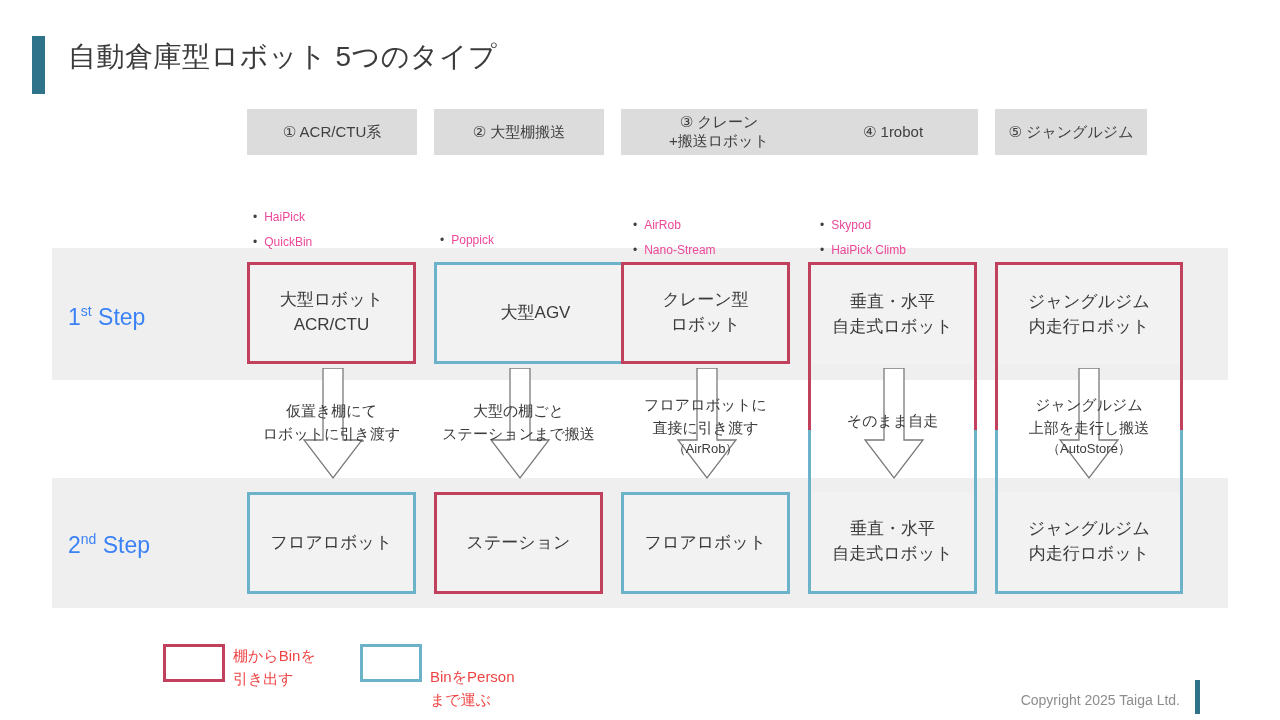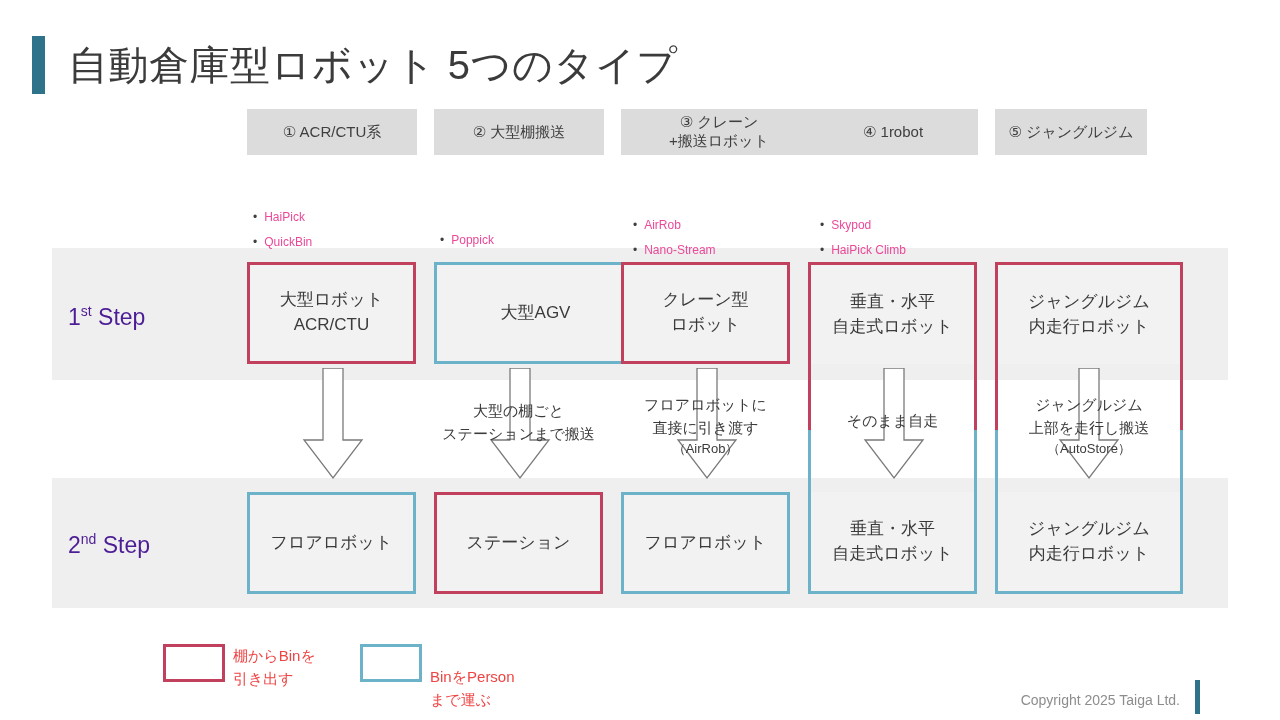--- a/index.html
+++ b/index.html
@@ -13,21 +13,21 @@
   }
   .slide { position: absolute; inset: 0; }
 
   
   .title-accent {
     position: absolute; left: 32px; top: 36px;
     width: 13px; height: 58px; background: #2e7389;
   }
   .title-text {
     position: absolute; left: 68px; top: 38px;
-    font-size: 40px; font-weight: 400; color: #3b3b3b;
+    font-size: 28px; font-weight: 400; color: #3b3b3b;
     letter-spacing: 0.5px; white-space: nowrap;
   }
 
   
   .col-head {
     position: absolute; top: 109px; height: 46px;
     background: #dcdcdc; color: #3f3f3f;
     display: flex; align-items: center; justify-content: center;
     text-align: center; font-size: 15px; line-height: 1.25;
   }
@@ -41,21 +41,21 @@
   
   .band {
     position: absolute; left: 52px; width: 1176px;
     background: #efefef;
   }
   .band1 { top: 248px; height: 132px; }
   .band2 { top: 478px; height: 130px; }
 
   .step-label {
     position: absolute; left: 68px;
-    font-size: 23px; color: #4c1d95; white-space: nowrap;
+    font-size: 23px; color: #3b82f6; white-space: nowrap;
   }
   .step-label sup { font-size: 14px; }
   .step1 { top: 303px; }
   .step2 { top: 531px; }
 
   
   .cell {
     position: absolute;
     display: flex; align-items: center; justify-content: center;
     text-align: center; font-size: 17px; line-height: 1.45;
@@ -126,20 +126,24 @@
     <div>
         <div>大型ロボット</div>
         <div>ACR/CTU</div>
       </div>
   </div>
   <div class="arrow" style="left:300px;top:368px;">
     <svg width="66" height="112" viewBox="0 0 66 112">
         <polygon points="23,0 43,0 43,72 62,72 33,110 4,72 23,72" fill="#ffffff" stroke="#7a7a7a" stroke-width="1.3"></polygon>
       </svg>
   </div>
+  <div class="mid-cap" style="left:247px;width:169px;top:400px;">
+    <div>仮置き棚にて</div>
+    <div>ロボットに引き渡す</div>
+  </div>
   <div class="cell r2 bd-blue" style="left:247px;width:169px;">
     <div>
         <div>フロアロボット</div>
       </div>
   </div>
 
   <div class="col-head" style="left:434px;width:170px;">② 大型棚搬送</div>
   <ul class="col-list" style="left:440px;top:190px;">
     <li>Poppick</li>
   </ul>

